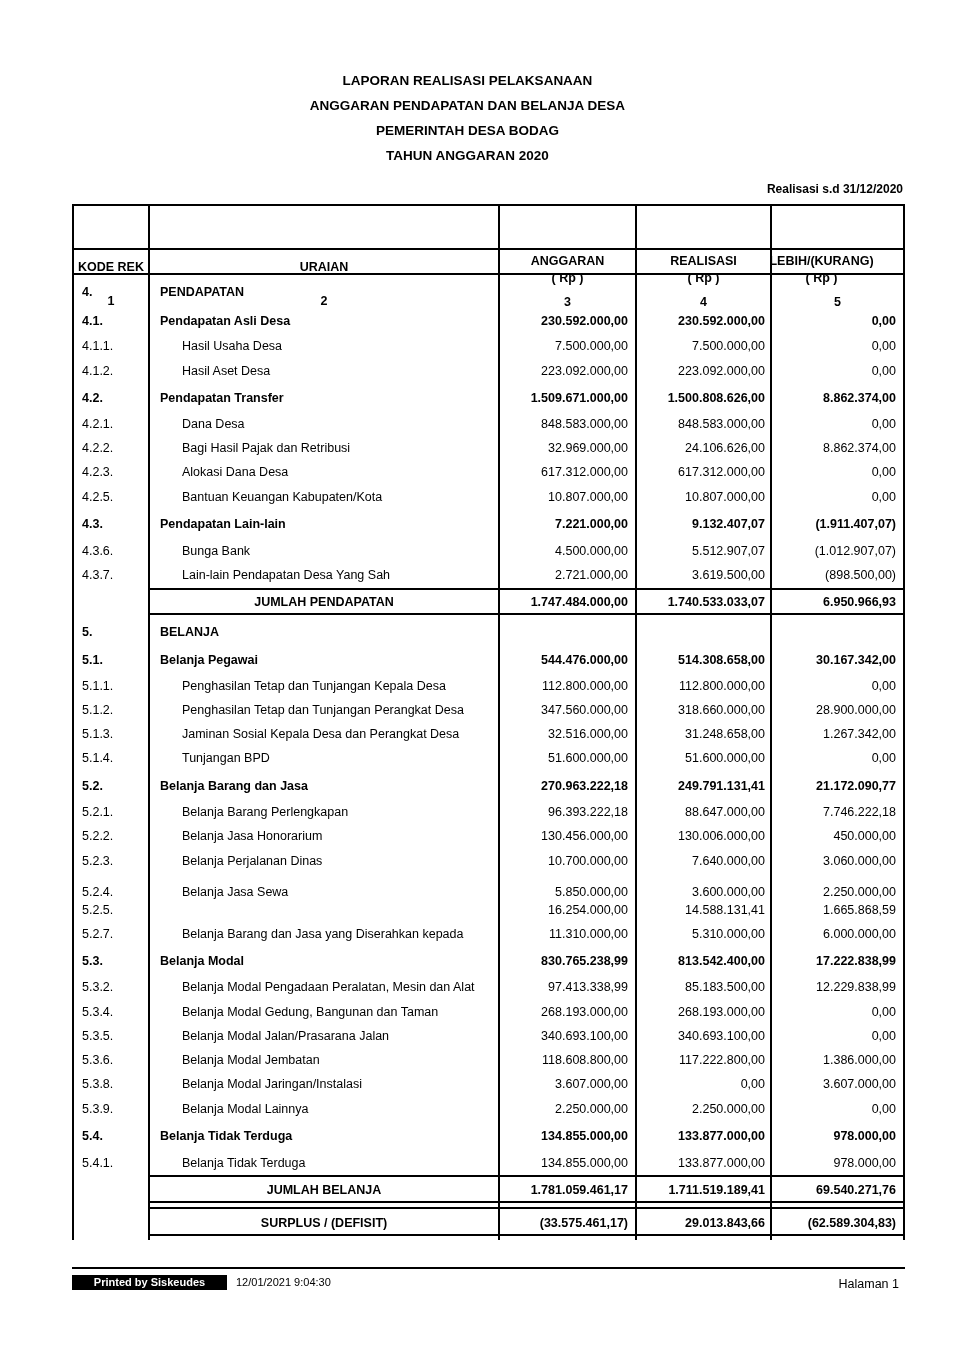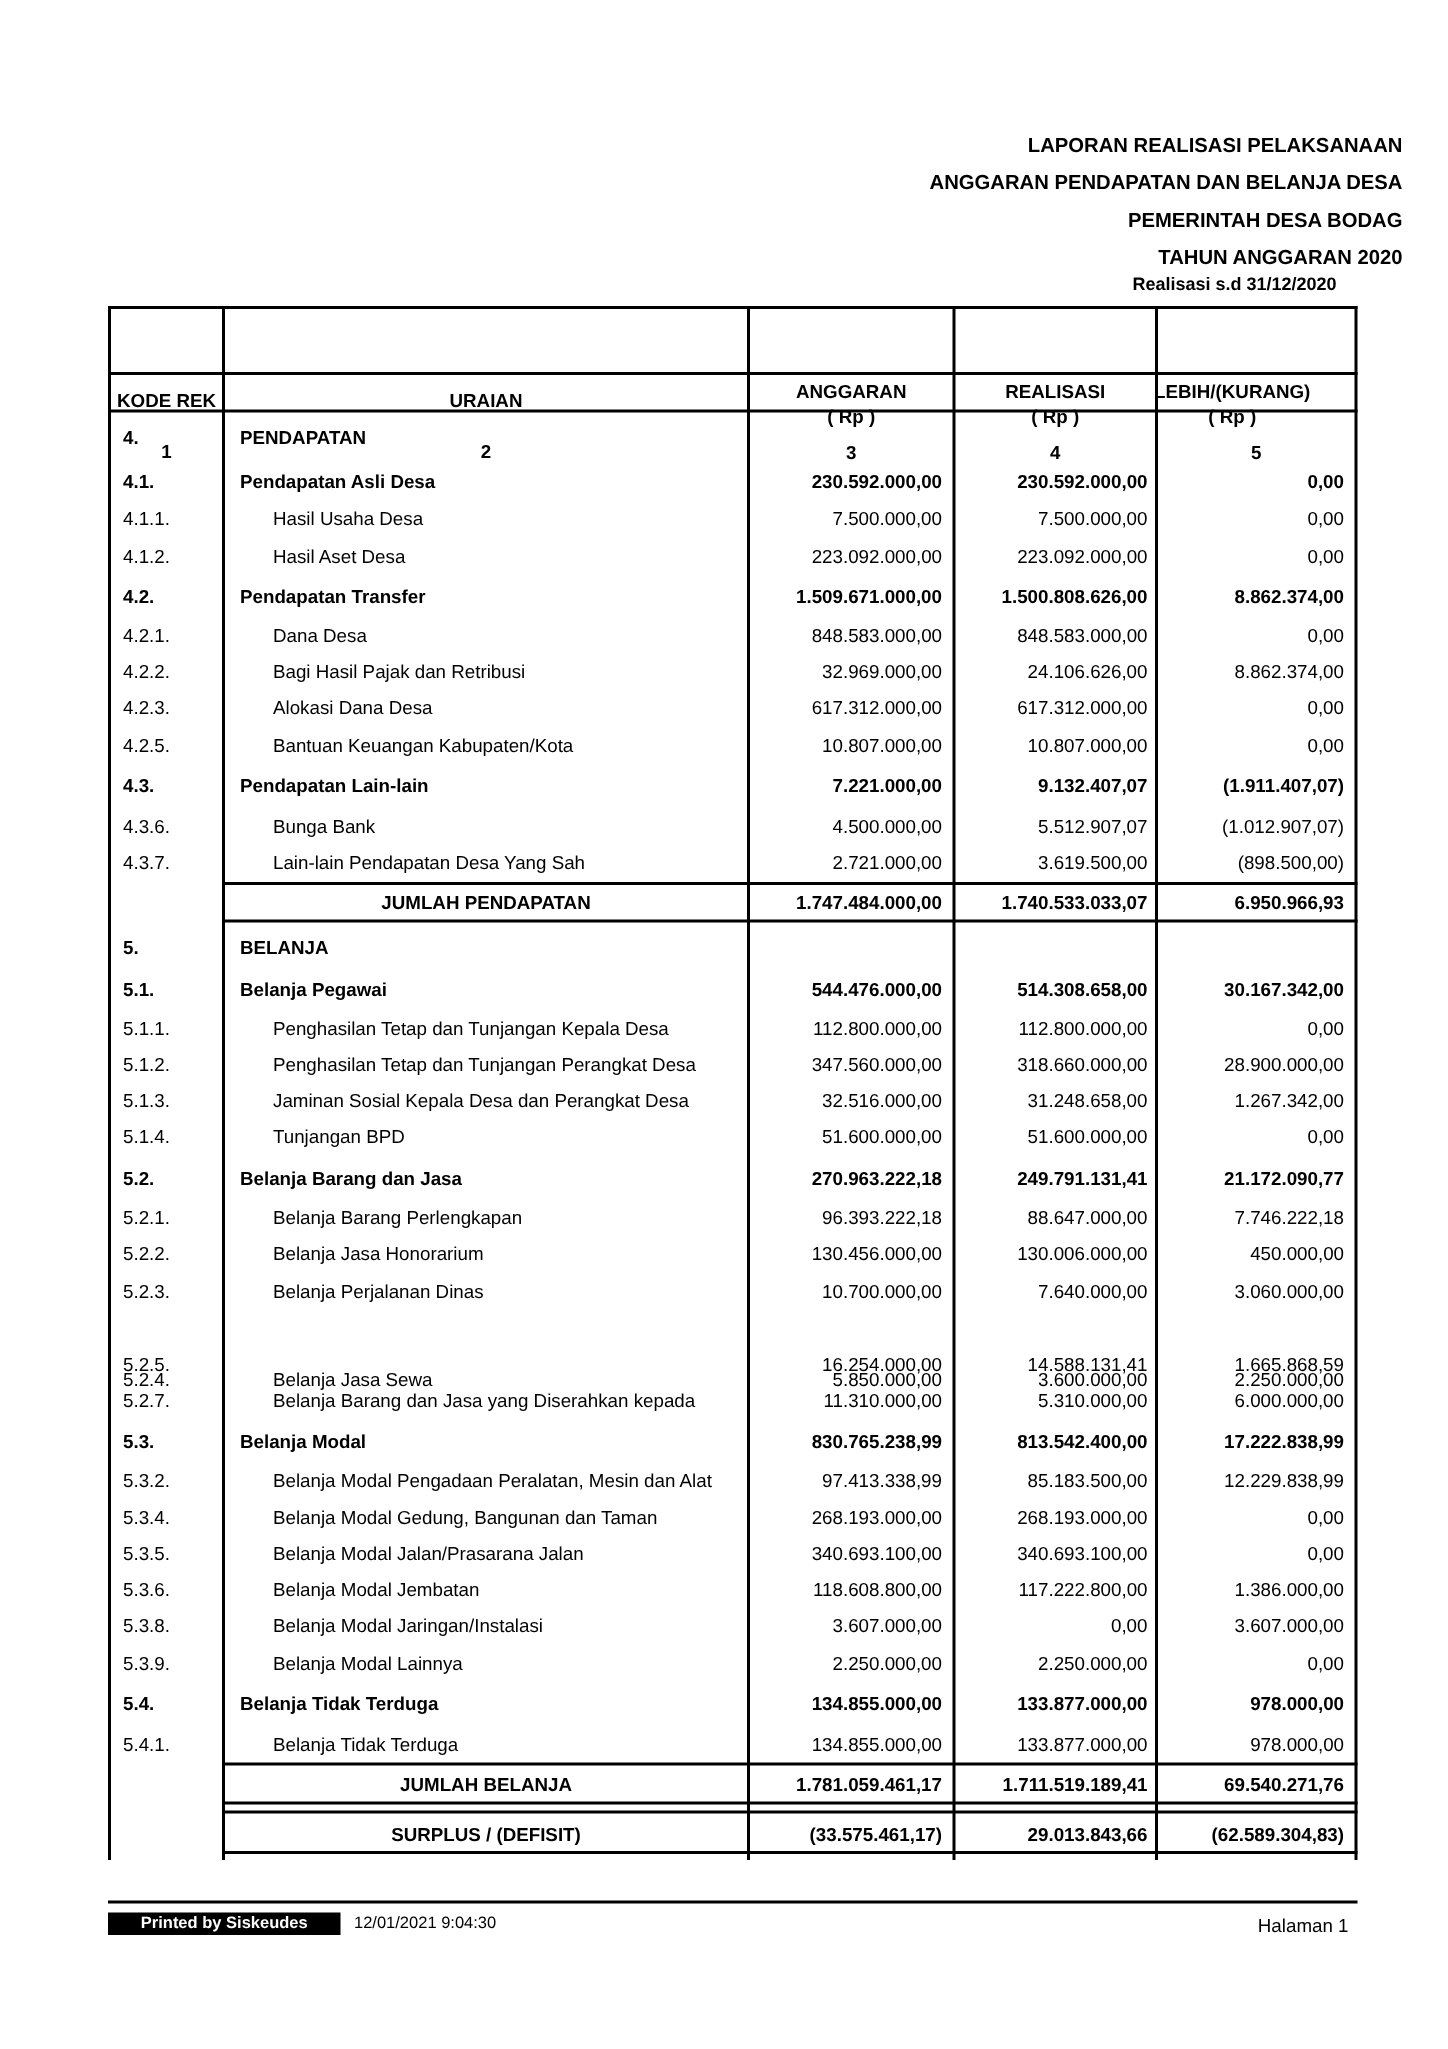--- a/index.html
+++ b/index.html
@@ -1,19 +1,19 @@
 <!DOCTYPE html>
 <html><head>
 <meta charset="utf-8">
 <style>
   html, body { margin:0; padding:0; background:#fff; }
   body { width:965px; height:1366px; position:relative; font-family:"Liberation Sans", sans-serif; color:#000; overflow:hidden; }
-  .titles { position:absolute; left:0; top:88px; width:935px; text-align:right; }
+  .titles { position:absolute; left:0; top:72px; width:935px; text-align:center; }
   .titles div { font-weight:bold; font-size:13.5px; height:25px; line-height:18px; }
-  .realisasi-date { position:absolute; right:62px; top:182px; font-weight:bold; font-size:12px; width:160px; text-align:center; overflow:hidden; white-space:nowrap; }
+  .realisasi-date { position:absolute; right:62px; top:182px; font-weight:bold; font-size:12px; width:160px; text-align:right; overflow:hidden; white-space:nowrap; }
   .grid { position:absolute; left:72px; top:204px; width:833px; height:1036px; }
   .vline { position:absolute; top:0; bottom:0; width:2px; background:#000; }
   .hline { position:absolute; left:0; right:0; height:2px; background:#000; }
   .row { position:absolute; left:0; width:833px; height:24px; font-size:12.5px; }
   .row span { position:absolute; top:0; line-height:24px; white-space:nowrap; overflow:hidden; }
   .c-code { left:10px; width:60px; text-align:left; }
   .c-desc { left:88px; width:318px; }
   .c-desc.sub { left:110px; width:296px; }
   .c-desc.center { left:78px; width:348px; text-align:center; }
   .c-a { left:428px; width:128px; text-align:right; }
@@ -222,21 +222,21 @@
       <span class="c-r">130.006.000,00</span>
       <span class="c-l">450.000,00</span>
     </div>
     <div class="row" style="top: 645px;">
       <span class="c-code">5.2.3.</span>
       <span class="c-desc sub">Belanja Perjalanan Dinas</span>
       <span class="c-a">10.700.000,00</span>
       <span class="c-r">7.640.000,00</span>
       <span class="c-l">3.060.000,00</span>
     </div>
-    <div class="row" style="top: 704px; padding-left: 22px;">
+    <div class="row" style="top: 676px; padding-left: 22px;">
       <span class="c-code">5.2.4.</span>
       <span class="c-desc sub">Belanja Jasa Sewa</span>
       <span class="c-a">5.850.000,00</span>
       <span class="c-r">3.600.000,00</span>
       <span class="c-l">2.250.000,00</span>
     </div>
     <div class="row" style="top: 694px;">
       <span class="c-code">5.2.5.</span>
       <span class="c-a">16.254.000,00</span>
       <span class="c-r">14.588.131,41</span>

